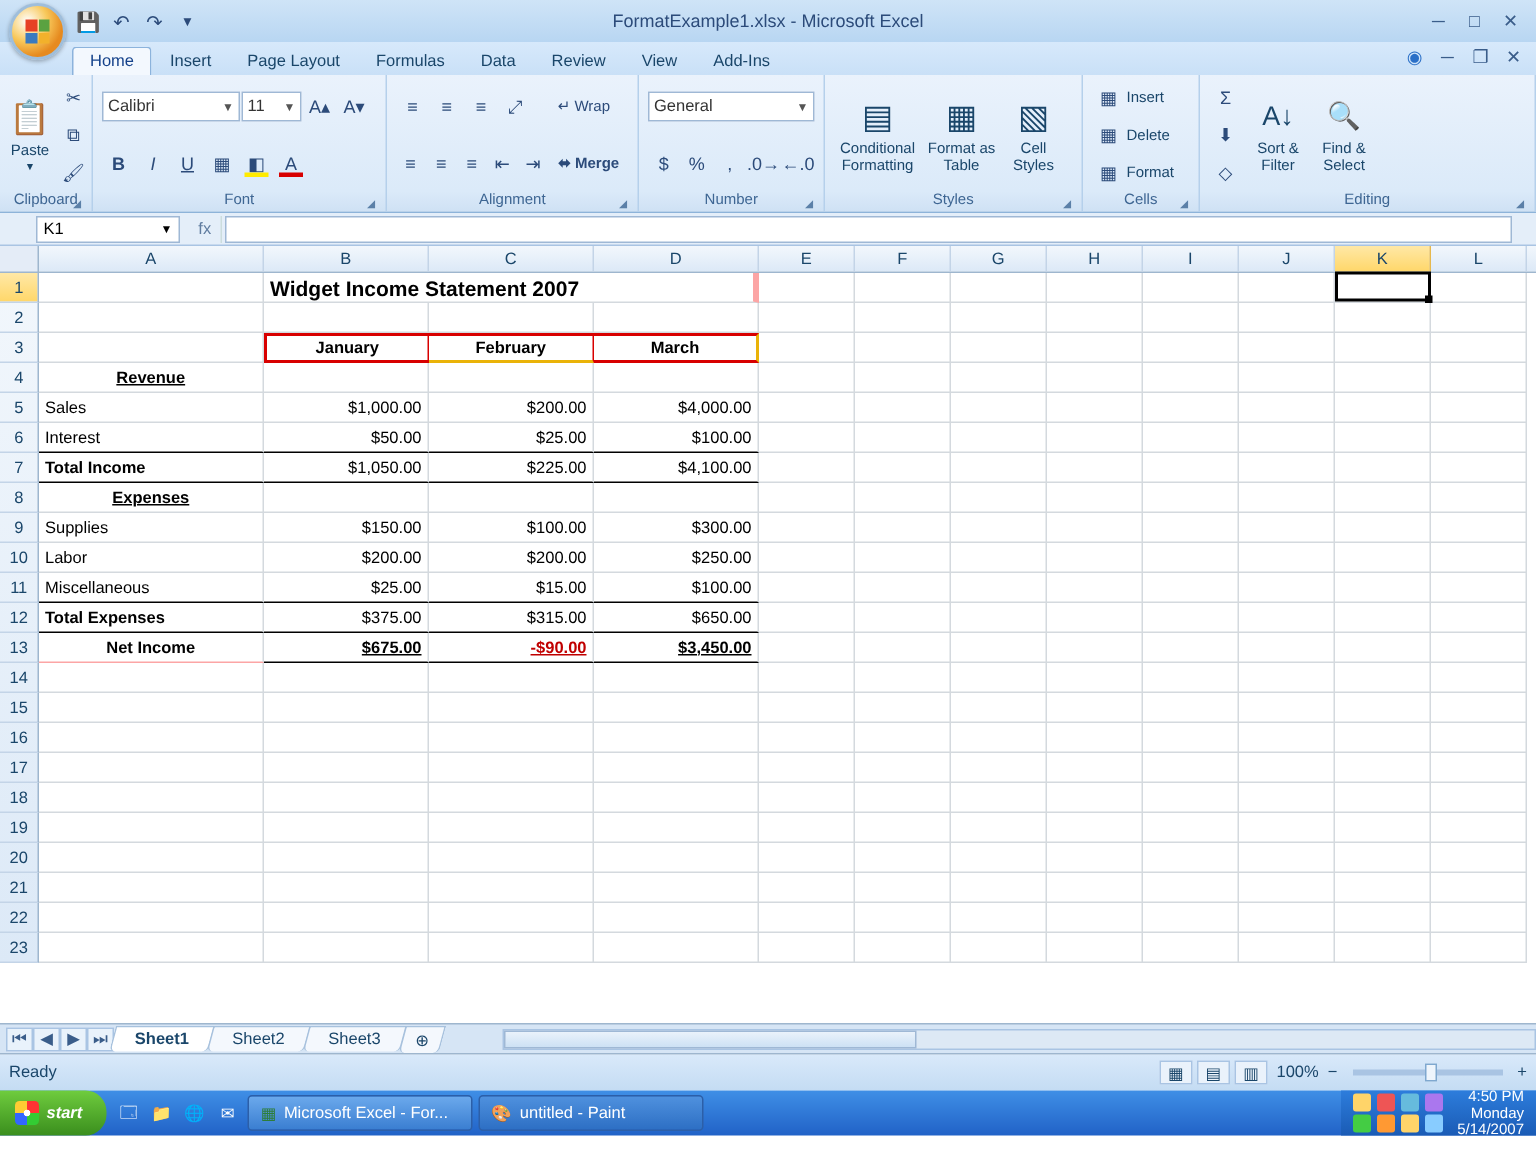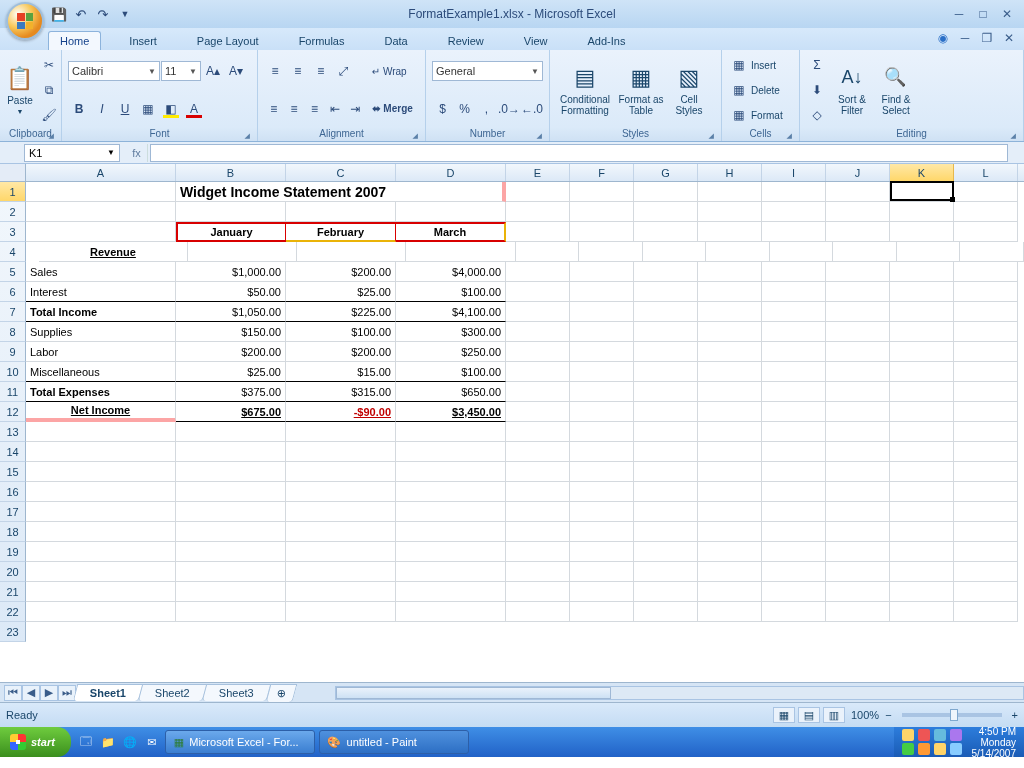--- a/index.html
+++ b/index.html
@@ -15,21 +15,21 @@
 .office-btn span i:nth-child(3){background:#3a7abf}
 .office-btn span i:nth-child(4){background:#f2b12b}
 .qat { margin-left: 50px; display: flex; gap: 4px; align-items: center; }
 .qat-btn { width: 18px; height: 18px; display: flex; align-items: center; justify-content: center; color: #2c4b7a; font-size: 13px; }
 .title-text { position: absolute; left: 50%; transform: translateX(-50%); color: #2c4b7a; font-size: 12px; white-space:nowrap; }
 .win-controls { margin-left: auto; display: flex; gap: 2px; padding-right: 6px; }
 .win-controls span { width: 22px; height: 18px; display: flex; align-items: center; justify-content: center; color: #3a5d8a; font-size: 12px; }
 
 
 .tabrow { height: 22px; background: linear-gradient(#d7e9fb,#c9e0f7); display: flex; align-items: flex-end; padding-left: 48px; position:relative; }
-.tab { padding: 3px 11px; color: #1a466a; font-size: 11px; border:1px solid transparent; border-bottom:none; border-radius:3px 3px 0 0;margin-right:16px;}
+.tab { padding: 3px 11px; color: #1a466a; font-size: 11px; border:1px solid transparent; border-bottom:none; border-radius:3px 3px 0 0;margin-right:0px;}
 .tab.active { background:#edf4fd; border-color:#8cb3dc; color:#15428b; font-weight:normal;}
 .tab.home.active{background:#f3f8fe;}
 .tab-right{position:absolute;right:6px;top:2px;display:flex;gap:4px;align-items:center;}
 .tab-right span{width:18px;height:16px;display:flex;align-items:center;justify-content:center;color:#3a5d8a;font-size:12px;}
 
 
 .ribbon { height: 92px; background: linear-gradient(#eaf2fc,#dbeaf9 85%,#cfe1f4); display: flex; border-bottom: 1px solid #8db3d9; }
 .group { border-right: 1px solid #b5d0eb; padding: 3px 4px 0; display: flex; flex-direction: column; position:relative;}
 .group-body { flex: 1; display: flex; }
 .group-label { text-align: center; color: #3e6693; font-size: 10px; padding: 1px 0 2px; position:relative;}
@@ -63,21 +63,21 @@
 .cells { position: absolute; left: 26px; top: 18px; right: 0; bottom: 0; }
 .crow { display: flex; height: 20px; }
 .cell { border-right: 1px solid #d4d9de; border-bottom: 1px solid #d4d9de; font-size: 11px; display: flex; align-items: center; padding: 0 4px; white-space: nowrap; }
 .cellR { justify-content: flex-end; }
 .cellC { justify-content: center; }
 .selcell { position: absolute; border: 2px solid #000; pointer-events:none; }
 .selcell::after{content:"";position:absolute;right:-3px;bottom:-3px;width:5px;height:5px;background:#000;}
 
 
 .doc-title{font-weight:bold;font-size:14px;}
-.sec-head{font-weight:bold;text-decoration:underline;justify-content:center;margin-left:13px;}
+.sec-head{font-weight:bold;text-decoration:underline;justify-content:center;}
 .bold{font-weight:bold;}
 .uline-bottom{border-bottom:1px solid #000 !important;}
 .neg{color:#c00000;}
 
 
 .sheettabs{height:20px;background:#d6e5f5;display:flex;align-items:center;border-top:1px solid #9eb6ce;font-size:11px;}
 .nav-btns{display:flex;margin-left:4px;}
 .nav-btns span{width:18px;height:16px;display:flex;align-items:center;justify-content:center;color:#3a5d8a;border:1px solid #a9c4e3;background:#e9f2fb;}
 .stab{padding:2px 14px;background:#f4f8fd;border:1px solid #a7c1dd;border-bottom:none;margin-left:-1px;border-radius:0 0 4px 4px;color:#1a466a;transform:skewX(-15deg);}
 .stab span{display:inline-block;transform:skewX(15deg);}
@@ -443,20 +443,34 @@
       <div class="cell cE"></div>
         <div class="cell cF"></div>
         <div class="cell cG"></div>
         <div class="cell cH"></div>
         <div class="cell cI"></div>
         <div class="cell cJ"></div>
         <div class="cell cK"></div>
         <div class="cell cL"></div>
     </div>
 
+    <div class="crow">
+      <div class="cell cA sec-head">Expenses</div>
+      <div class="cell cB"></div>
+        <div class="cell cC"></div>
+        <div class="cell cD"></div>
+        <div class="cell cE"></div>
+        <div class="cell cF"></div>
+        <div class="cell cG"></div>
+        <div class="cell cH"></div>
+        <div class="cell cI"></div>
+        <div class="cell cJ"></div>
+        <div class="cell cK"></div>
+        <div class="cell cL"></div>
+    </div>
 
     <div class="crow">
       <div class="cell cA">Supplies</div>
       <div class="cell cB cellR">$150.00</div>
       <div class="cell cC cellR">$100.00</div>
       <div class="cell cD cellR">$300.00</div>
       <div class="cell cE"></div>
         <div class="cell cF"></div>
         <div class="cell cG"></div>
         <div class="cell cH"></div>
@@ -505,21 +519,21 @@
         <div class="cell cF"></div>
         <div class="cell cG"></div>
         <div class="cell cH"></div>
         <div class="cell cI"></div>
         <div class="cell cJ"></div>
         <div class="cell cK"></div>
         <div class="cell cL"></div>
     </div>
 
     <div class="crow">
-      <div class="cell cA bold cellC" style="text-decoration:underline;border-bottom:4px solid #fca5a5;">Net Income</div>
+      <div class="cell cA bold cellC" style="border-bottom:1px solid #fca5a5;">Net Income</div>
       <div class="cell cB cellR bold" style="text-decoration:underline;border-bottom:1px solid #000;">$675.00</div>
       <div class="cell cC cellR bold neg" style="text-decoration:underline;border-bottom:1px solid #000;">-$90.00</div>
       <div class="cell cD cellR bold" style="text-decoration:underline;border-bottom:1px solid #000;">$3,450.00</div>
       <div class="cell cE"></div>
         <div class="cell cF"></div>
         <div class="cell cG"></div>
         <div class="cell cH"></div>
         <div class="cell cI"></div>
         <div class="cell cJ"></div>
         <div class="cell cK"></div>

